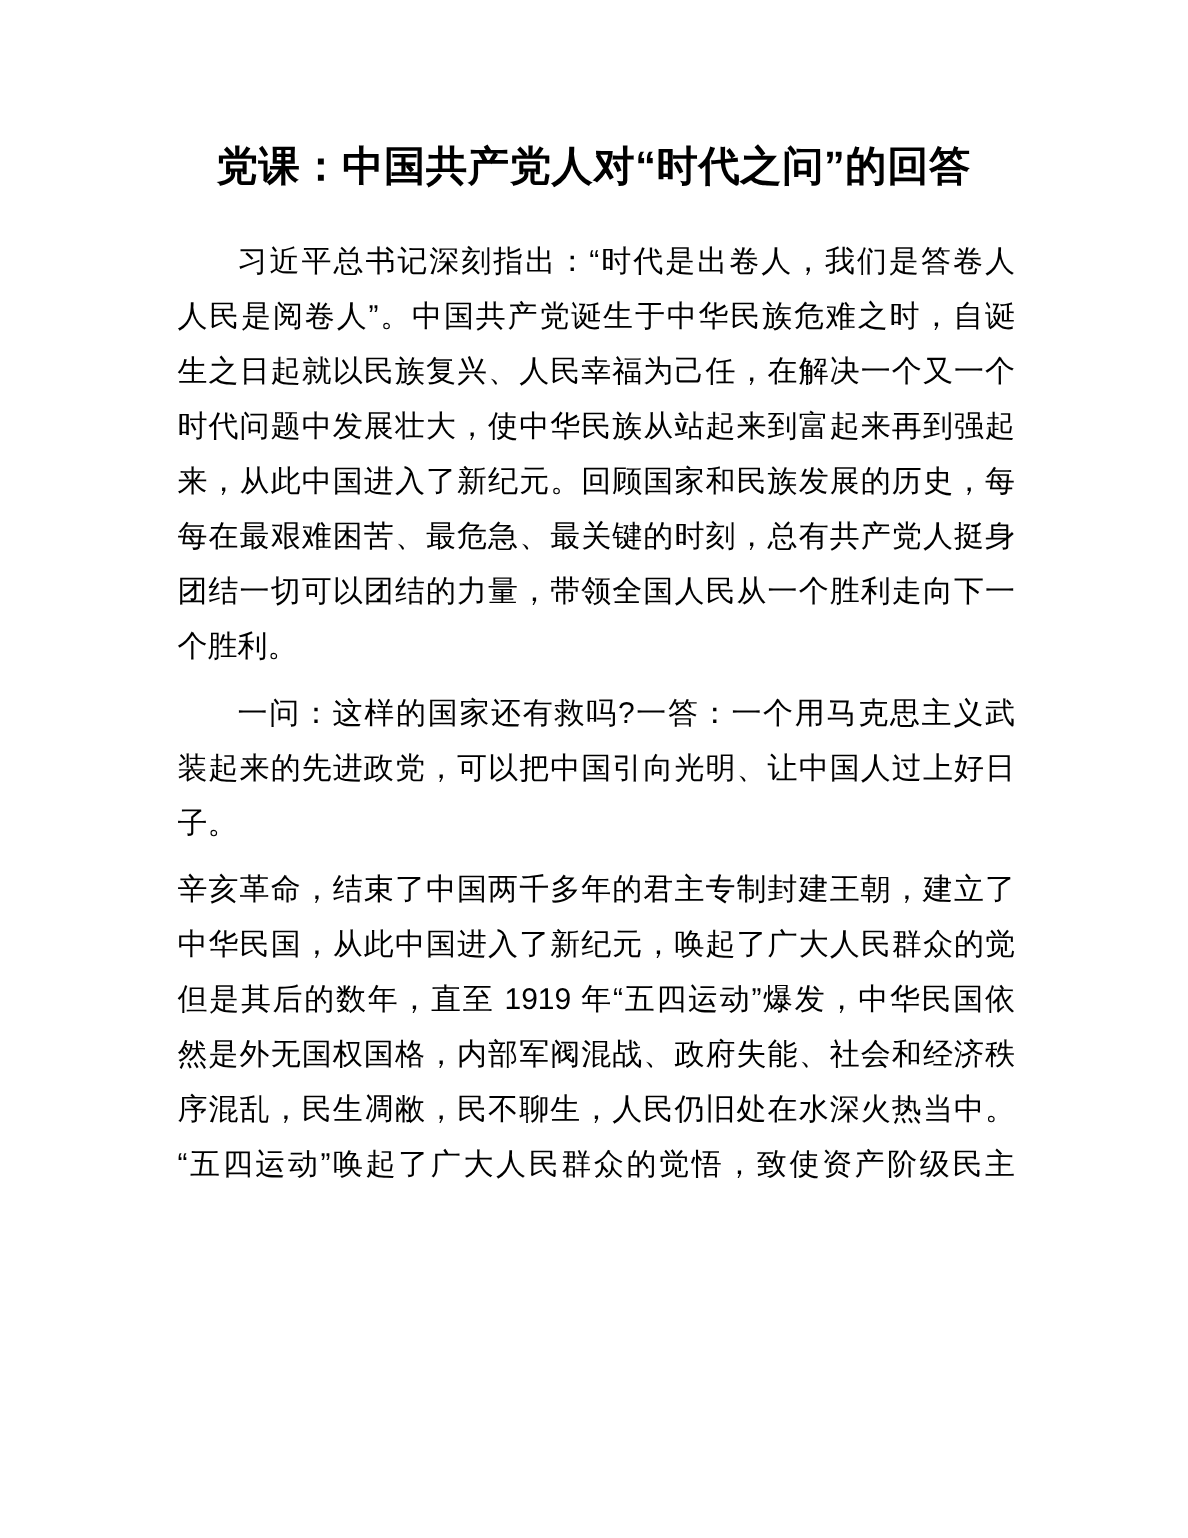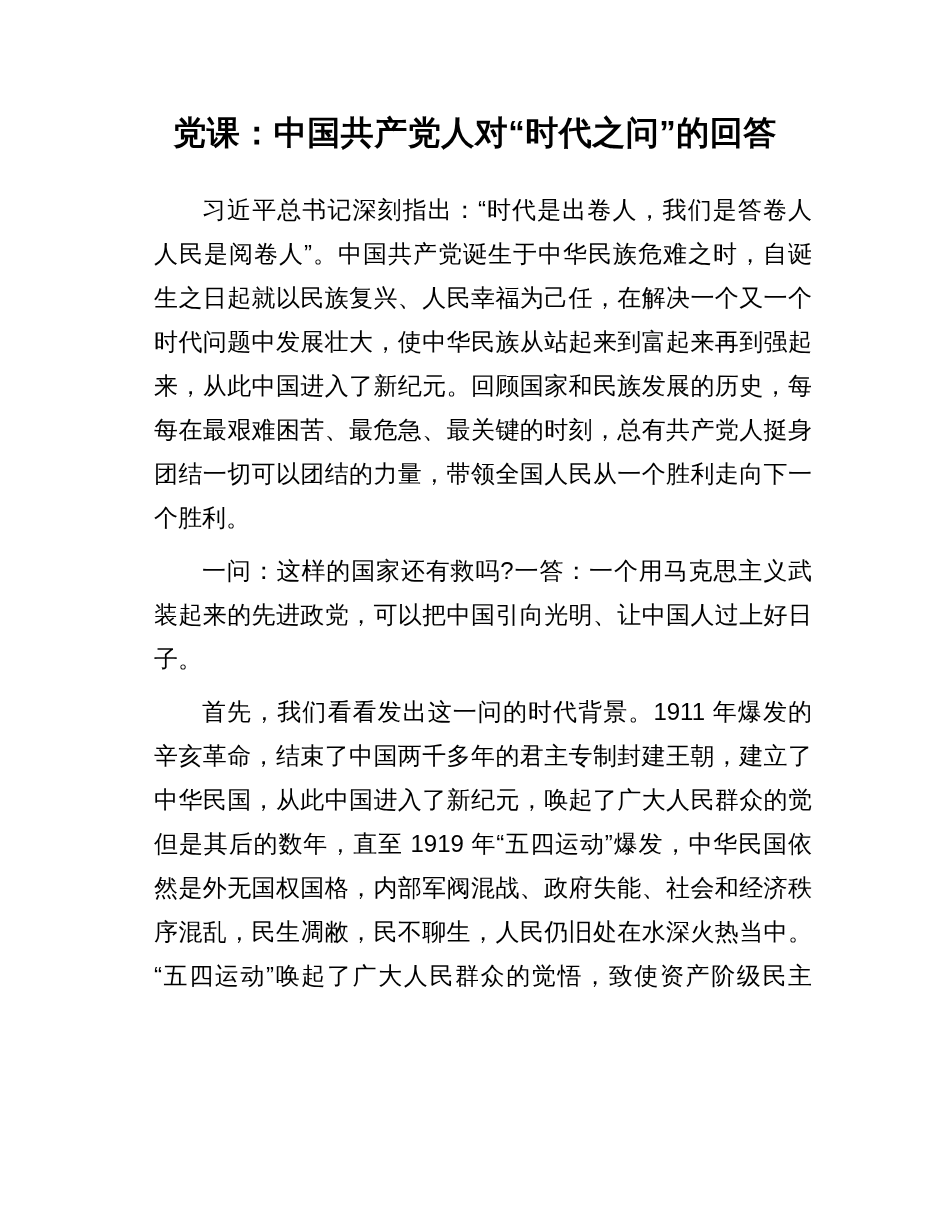--- a/index.html
+++ b/index.html
@@ -23,21 +23,21 @@
   }
   .doc-title {
     font-size: 33px;
     line-height: 50px;
     font-weight: 700;
     text-align: center;
     margin: 0 0 30px 0;
     letter-spacing: 0.5px;
   }
   .para {
-    margin: 0 0 9px 16px;
+    margin: 0 0 9px 4px;
   }
   .line {
     font-size: 24px;
     line-height: 44px;
     height: 44px;
     overflow: hidden;
     text-align: justify;
     text-align-last: justify;
     font-weight: 400;
   }
@@ -67,21 +67,20 @@
     <div class="line last">个胜利。</div>
   </div>
 
   <div class="para">
     <div class="line first">一问：这样的国家还有救吗?一答：一个用马克思主义武</div>
     <div class="line">装起来的先进政党，可以把中国引向光明、让中国人过上好日</div>
     <div class="line last">子。</div>
   </div>
 
   <div class="para">
-    <div class="line first">首先，我们看看发出这一问的时代背景。1911 年爆发的</div>
     <div class="line">辛亥革命，结束了中国两千多年的君主专制封建王朝，建立了</div>
     <div class="line">中华民国，从此中国进入了新纪元，唤起了广大人民群众的觉悟。</div>
     <div class="line">但是其后的数年，直至 1919 年“五四运动”爆发，中华民国依</div>
     <div class="line">然是外无国权国格，内部军阀混战、政府失能、社会和经济秩</div>
     <div class="line">序混乱，民生凋敝，民不聊生，人民仍旧处在水深火热当中。</div>
     <div class="line">“五四运动”唤起了广大人民群众的觉悟，致使资产阶级民主</div>
   </div>
 
 </div>
 

